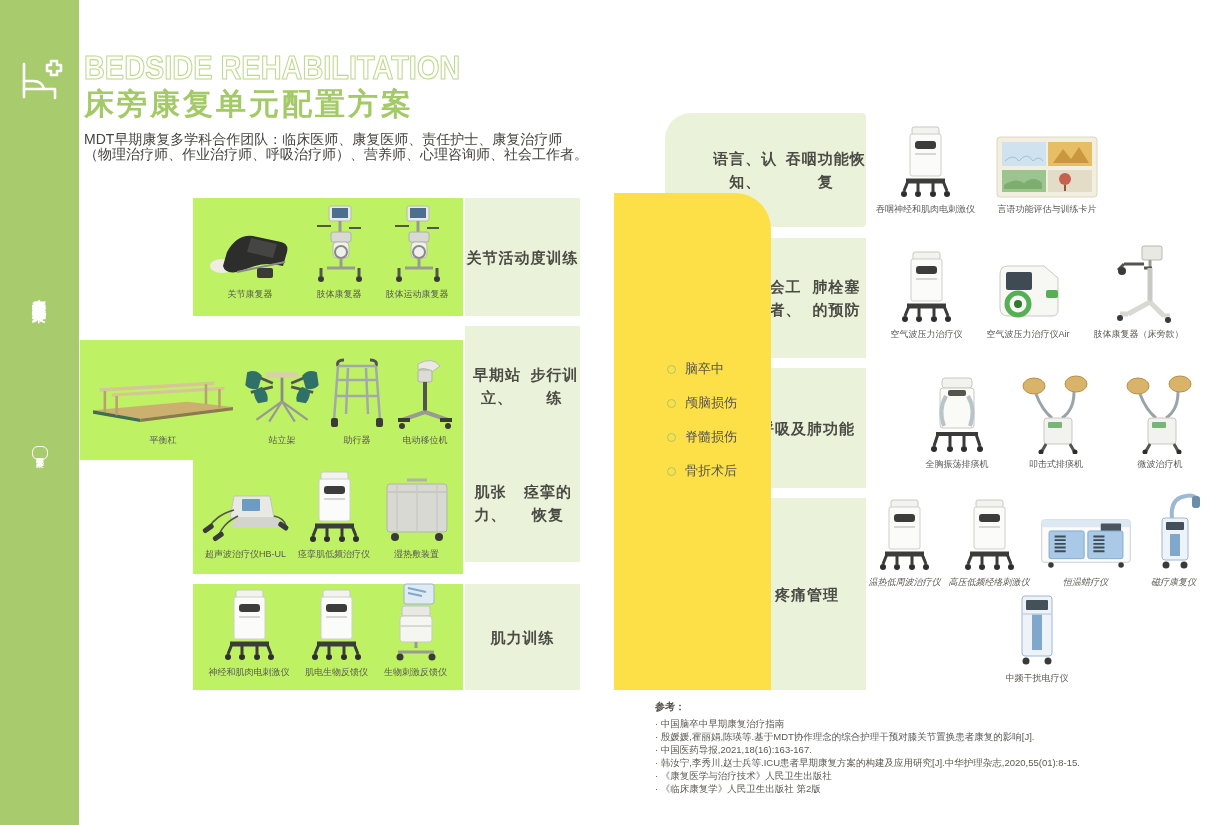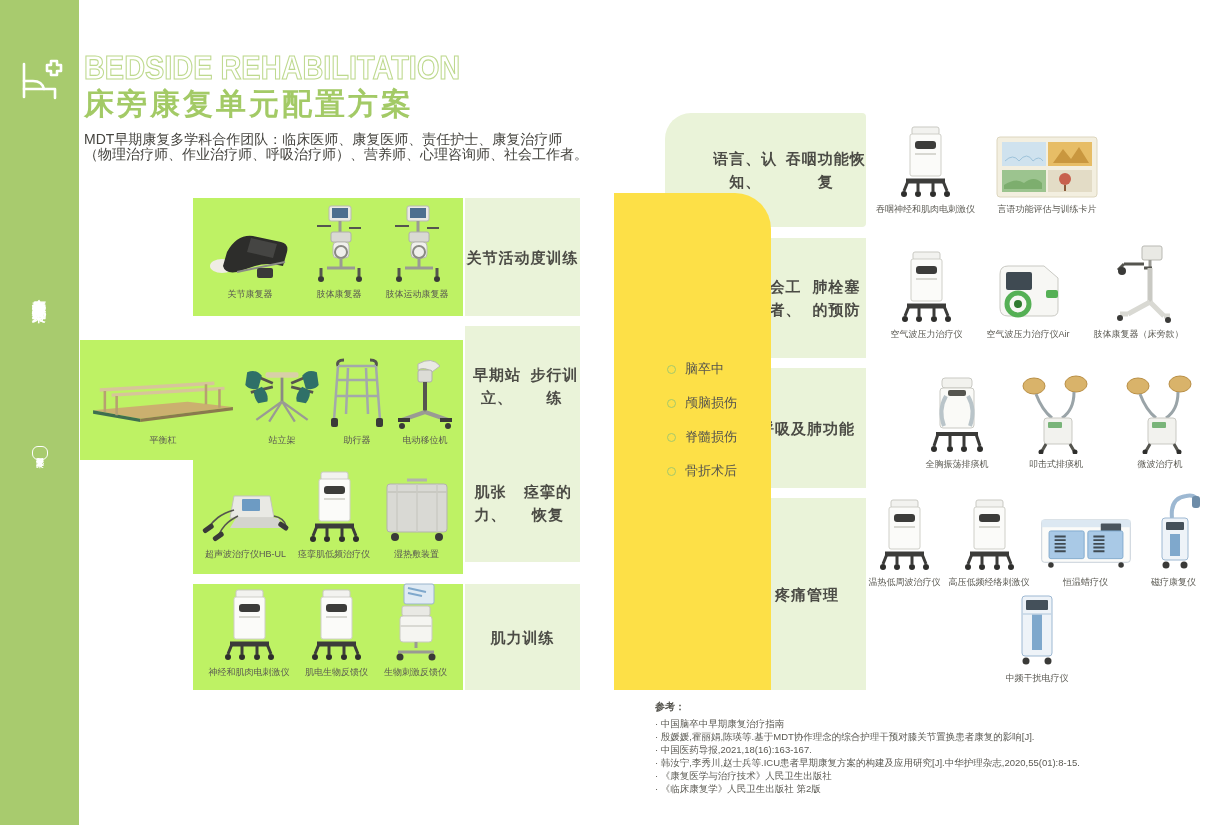--- a/index.html
+++ b/index.html
@@ -459,21 +459,21 @@
           </svg>
         </div>
       <div class="dlbl">微波治疗机</div>
     </div>
   </section>
 
   <div class="cat-label rlabel" style="top:498px;height:192px;">
     <span>疼痛管理</span>
   </div>
   <section class="panel rpanel" style="left:866px;top:498px;width:342px;height:192px;flex-direction:column;align-items:stretch;justify-content:flex-end;">
-    <div style="display:flex;align-items:flex-end;justify-content:center;gap:8px;height:96px;padding-bottom:6px;box-sizing:border-box;">
+    <div style="display:flex;align-items:flex-end;justify-content:center;gap:8px;height:96px;padding-bottom:6px;box-sizing:border-box;font-style:italic;">
       <div class="item">
         <div class="dev">
             <svg width="55" height="74" viewBox="0 0 55 74">
               <rect x="14" y="2" width="27" height="8" rx="2" fill="#f2f2ef" stroke="#c9c9c3"></rect>
               <rect x="12" y="9" width="31" height="42" rx="2" fill="#fbfbf9" stroke="#cfcfc8"></rect>
               <rect x="17" y="16" width="21" height="8" rx="3" fill="#3c3c3a"></rect>
               <rect x="17" y="28" width="21" height="2" fill="#d8d8d2"></rect>
               <path d="M8 56 h39" stroke="#3c3c3a" stroke-width="5"></path>
               <path d="M10 56 L6 66 M45 56 L49 66 M20 56 V66 M35 56 V66" stroke="#3c3c3a" stroke-width="3"></path>
               <circle cx="6" cy="69" r="3" fill="#2e2e2c"></circle>

